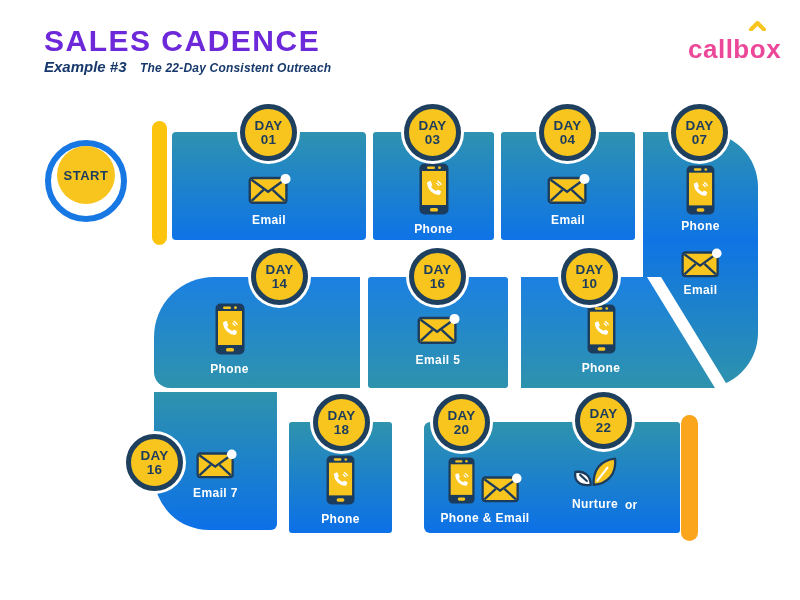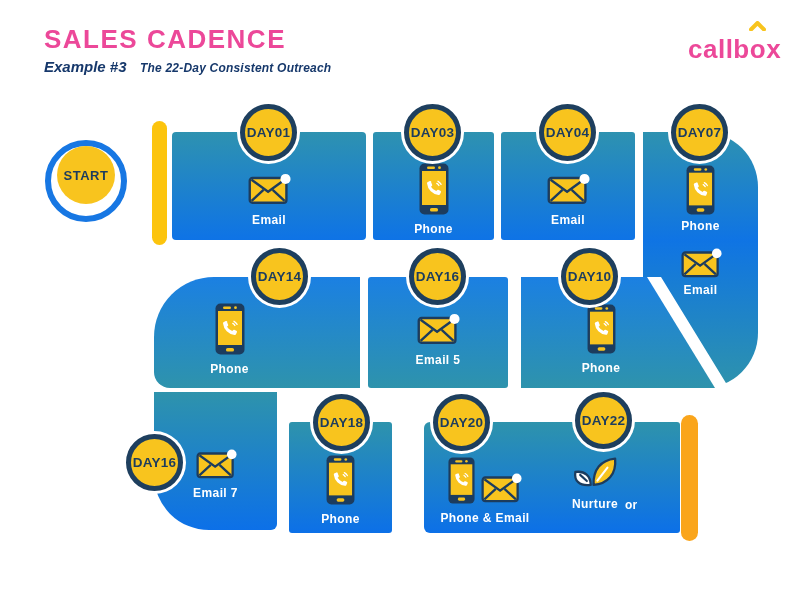--- a/index.html
+++ b/index.html
@@ -1,20 +1,20 @@
 <!DOCTYPE html>
 <html><head>
 <meta charset="utf-8">
 <style>
   html,body{margin:0;padding:0;background:#fff;}
   .canvas{position:relative;width:800px;height:600px;background:#ffffff;overflow:hidden;
           font-family:"Liberation Sans",sans-serif;}
   
-  .title{position:absolute;left:44px;top:24px;font-size:26px;font-weight:600;
-         letter-spacing:1.5px;color:#ec4899;text-align:center;}
+  .title{position:absolute;left:44px;top:24px;font-size:30px;font-weight:600;
+         letter-spacing:1.5px;color:#6d28d9;text-align:center;}
   .example{position:absolute;left:44px;top:58px;font-size:15px;font-weight:700;
            font-style:italic;color:#16386B;}
   .subtitle{position:absolute;left:140px;top:61px;font-size:12px;font-weight:600;
             font-style:italic;color:#16386B;letter-spacing:.2px;}
   .logo{position:absolute;left:688px;top:34px;font-size:26px;font-weight:600;
         color:#ec4899;letter-spacing:.5px;}
   .logo-o{position:relative;display:inline-block;}
   .logo-caret{position:absolute;left:-1px;top:-13px;width:17px;height:10px;}
   
   .start-bar{position:absolute;left:152px;top:121px;width:15px;height:124px;
@@ -52,21 +52,21 @@
   .d18{left:289px;top:422px;width:103px;height:111px;border-radius:3px;padding-top:26px;}
   .d20{left:401px;top:422px;width:122px;height:111px;border-radius:6px;padding-top:26px;margin-left:23px;}
   .d22{left:529px;top:422px;width:151px;height:111px;border-radius:3px;padding-top:26px;
        flex-direction:row;align-items:flex-end;padding-bottom:22px;}
   .icon-row{display:flex;align-items:flex-end;gap:5px;}
   .n-col{display:flex;flex-direction:column;align-items:center;gap:9px;}
   .or-label{font-size:12px;font-weight:700;color:#fff;margin-bottom:-1px;}
   
   .badge{position:absolute;width:57px;height:57px;box-sizing:border-box;z-index:5;
          background:#F8C41E;border:5px solid #1E3F5E;border-radius:50%;
-         box-shadow:0 0 0 3px #ffffff;display:flex;flex-direction:row;
+         box-shadow:0 0 0 3px #ffffff;display:flex;flex-direction:column;
          align-items:center;justify-content:center;line-height:1.02;}
   .badge span{font-size:13.5px;font-weight:700;color:#1C3C5E;letter-spacing:.2px;}
 </style>
 </head>
 <body>
 
 <div class="canvas">
 
   <div class="title">SALES CADENCE</div>
   <div class="example">Example #3</div>

